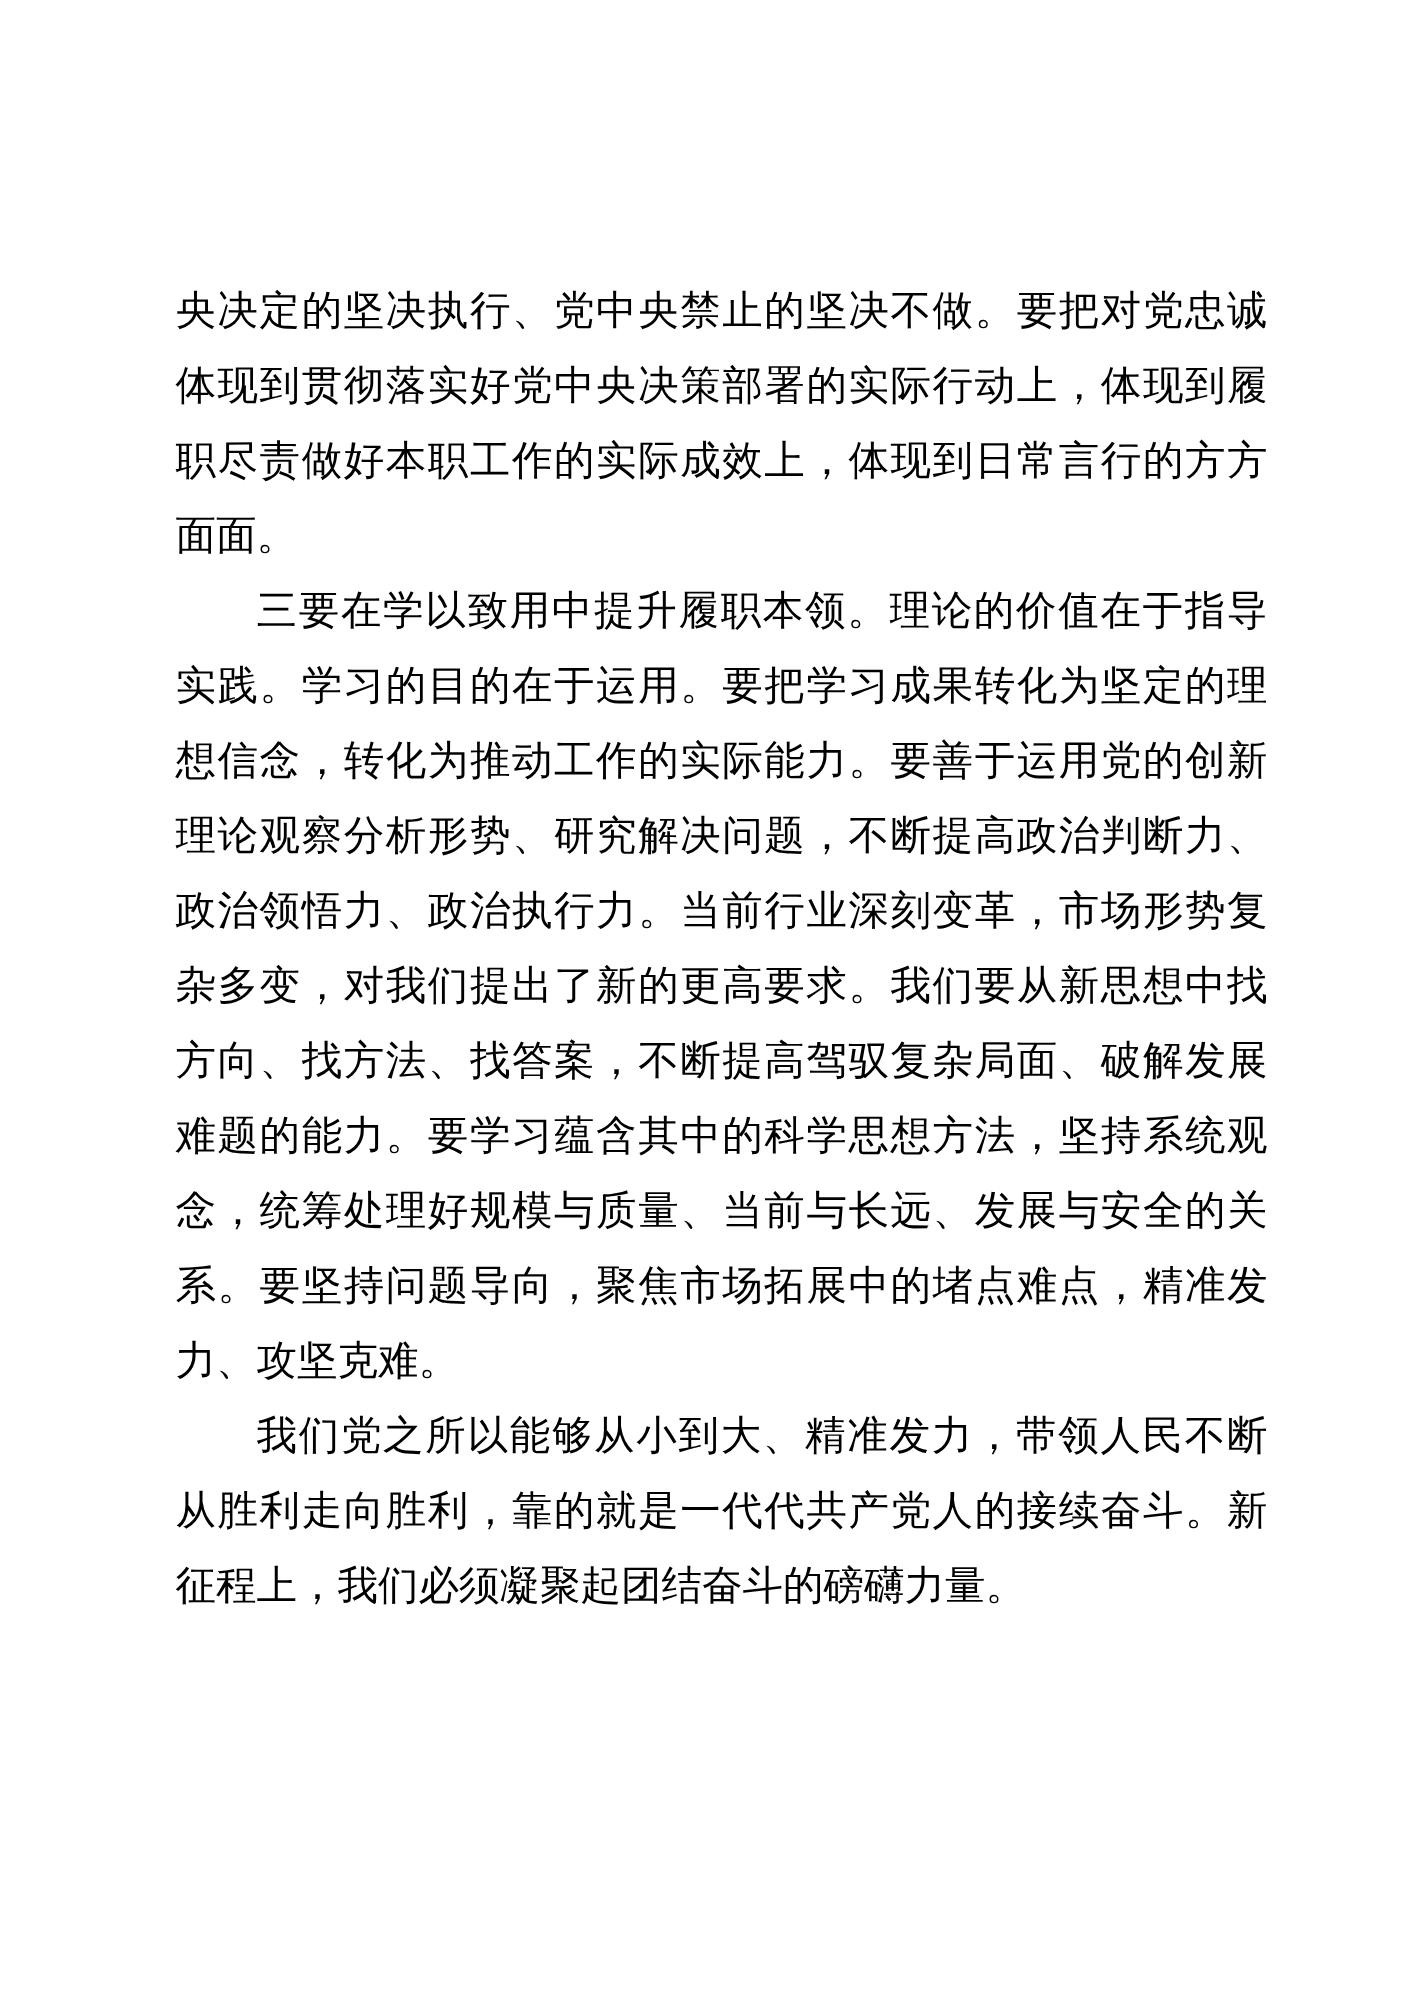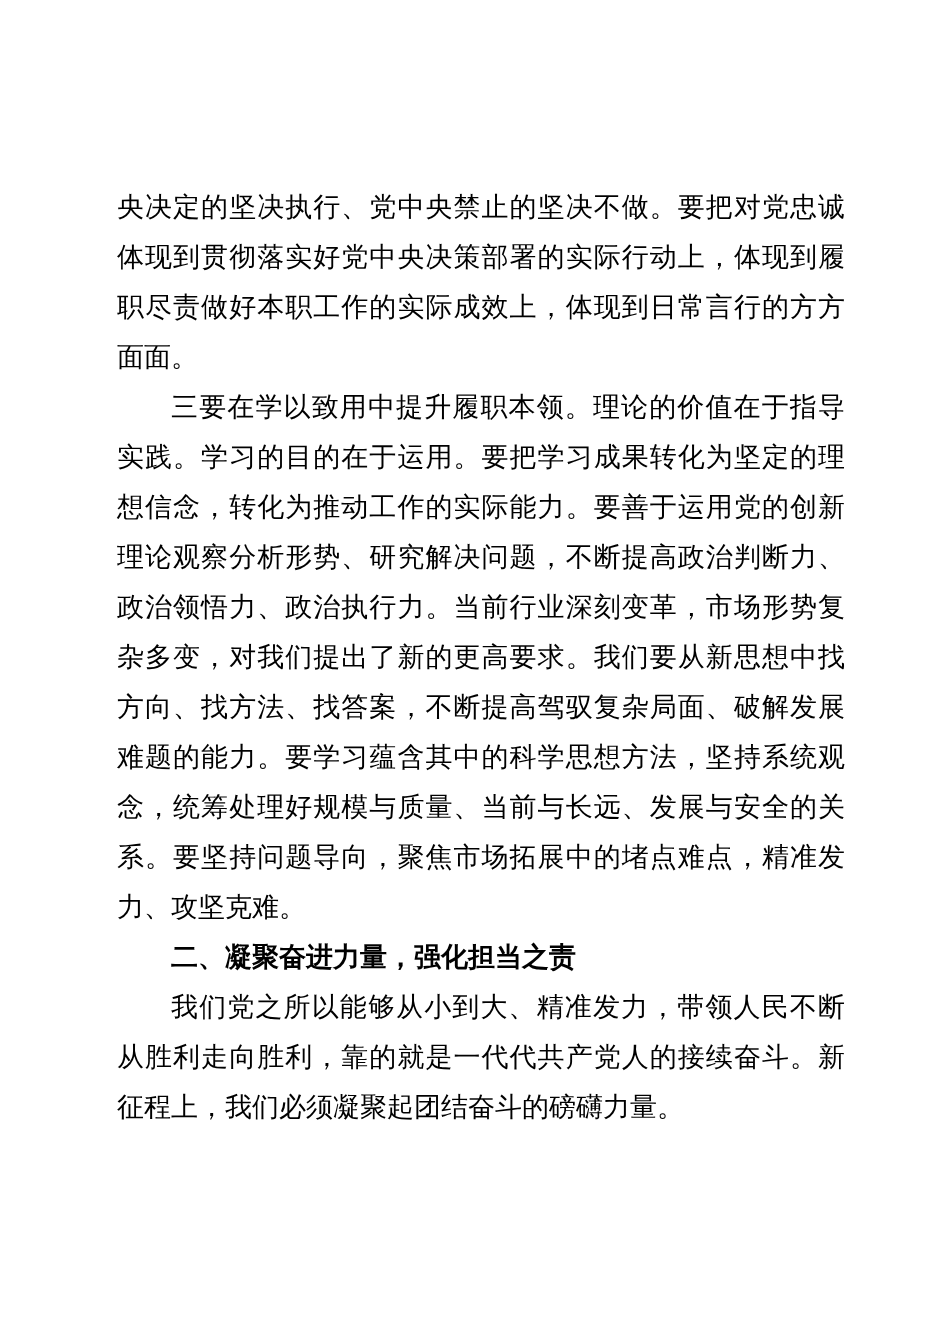--- a/index.html
+++ b/index.html
@@ -44,16 +44,15 @@
     font-weight: 700;
   }
 </style>
 </head>
 <body>
 
 <div class="doc-page">
   <div class="doc-content">
     <p class="para no-indent">央决定的坚决执行、党中央禁止的坚决不做。要把对党忠诚体现到贯彻落实好党中央决策部署的实际行动上，体现到履职尽责做好本职工作的实际成效上，体现到日常言行的方方面面。</p>
     <p class="para">三要在学以致用中提升履职本领。理论的价值在于指导实践。学习的目的在于运用。要把学习成果转化为坚定的理想信念，转化为推动工作的实际能力。要善于运用党的创新理论观察分析形势、研究解决问题，不断提高政治判断力、政治领悟力、政治执行力。当前行业深刻变革，市场形势复杂多变，对我们提出了新的更高要求。我们要从新思想中找方向、找方法、找答案，不断提高驾驭复杂局面、破解发展难题的能力。要学习蕴含其中的科学思想方法，坚持系统观念，统筹处理好规模与质量、当前与长远、发展与安全的关系。要坚持问题导向，聚焦市场拓展中的堵点难点，精准发力、攻坚克难。</p>
-    <p class="para heading">二、凝聚奋进力量，强化担当之责</p>
     <p class="para">我们党之所以能够从小到大、精准发力，带领人民不断从胜利走向胜利，靠的就是一代代共产党人的接续奋斗。新征程上，我们必须凝聚起团结奋斗的磅礴力量。</p>
   </div>
 </div>
 
 </body></html>

